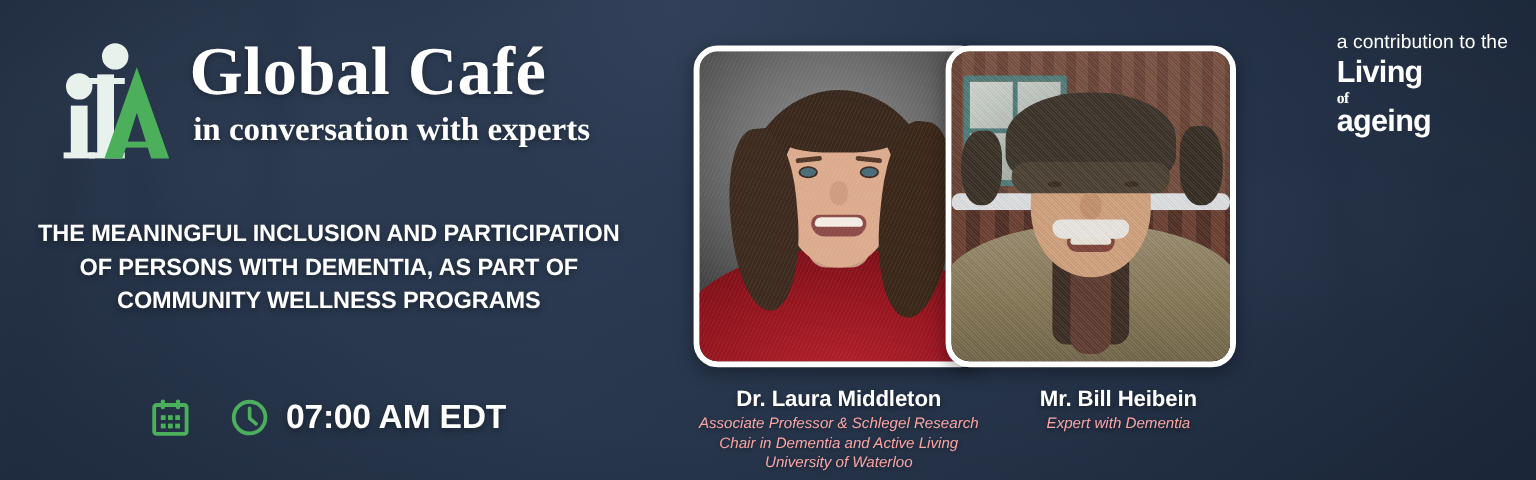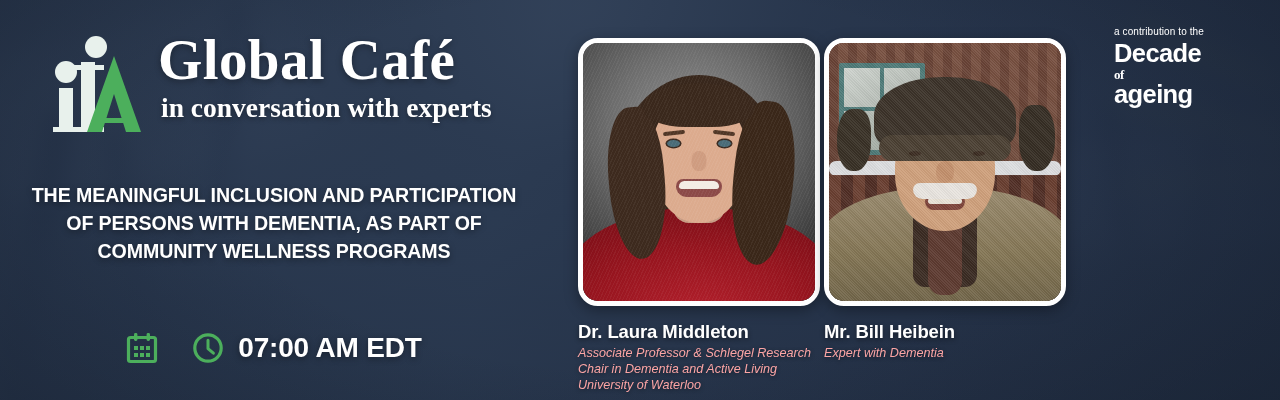--- a/index.html
+++ b/index.html
@@ -112,23 +112,23 @@
   .meta-item { display:flex; align-items:center; }
   .meta-item + .meta-item { margin-left:34px; }
   .meta-text {
     font-weight:bold; font-size:28px; color:#ffffff; letter-spacing:-.2px;
     margin-left:14px; white-space:nowrap;
     text-shadow:0 2px 6px rgba(0,0,0,.4);
   }
   .icon-sq { width:32px; height:32px; flex:none; }
 
   
-  .speaker { position:absolute; text-align:left; }
+  .speaker { position:absolute; text-align:center; }
   .speaker-1 { left:578px; top:38px; width:242px; }
-  .speaker-2 { left:824px; top:38px; width:288px; }
+  .speaker-2 { left:788px; top:38px; width:288px; }
   .photo-frame {
     width:242px; height:268px;
     border:5px solid #ffffff;
     border-radius:20px;
     overflow:hidden;
     background:#555;
     box-shadow:0 4px 14px rgba(0,0,0,.35);
   }
   .photo { position:relative; width:100%; height:100%; overflow:hidden; }
 
@@ -227,21 +227,21 @@
   }
   .cap-role {
     font-style:italic; font-size:12.6px; line-height:1.28; color:#fca5a5;
     margin-top:2px;
     text-shadow:0 1px 4px rgba(0,0,0,.45);
   }
 
   
   .decade { position:absolute; right:18px; top:26px; width:148px; text-align:left; }
   .decade-kicker {
-    font-size:10px; color:#ffffff; letter-spacing:.1px; line-height:1.2;
+    font-size:16px; color:#ffffff; letter-spacing:.1px; line-height:1.2;
     white-space:nowrap;
   }
   .decade-main { margin-top:3px; color:#ffffff; font-weight:bold; letter-spacing:-.6px; }
   .decade-l1 { font-size:25.5px; line-height:.98; }
   .decade-l2 { font-size:25.5px; line-height:1.02; display:flex; align-items:flex-start; }
   .decade-of { font-size:13px; line-height:1; margin-top:2px; margin-right:1px; font-weight:bold;font-family:Liberation Serif, serif; }
   .decade-l3 { font-size:25.5px; line-height:1.02; }
 </style>
 </head>
 <body>
@@ -386,21 +386,21 @@
         <div class="cap-name">Mr. Bill Heibein</div>
         <div class="cap-role">
           <div>Expert with Dementia</div>
         </div>
       </div>
     </div>
 
     <div class="decade">
       <div class="decade-kicker">a contribution to the</div>
       <div class="decade-main">
-        <div class="decade-l1">Decade</div>
+        <div class="decade-l1">Living</div>
         <div class="decade-l2">
           <span class="decade-of">of</span>
         </div>
         <div class="decade-l3">ageing</div>
       </div>
     </div>
 
   </div>
 </div>
 

